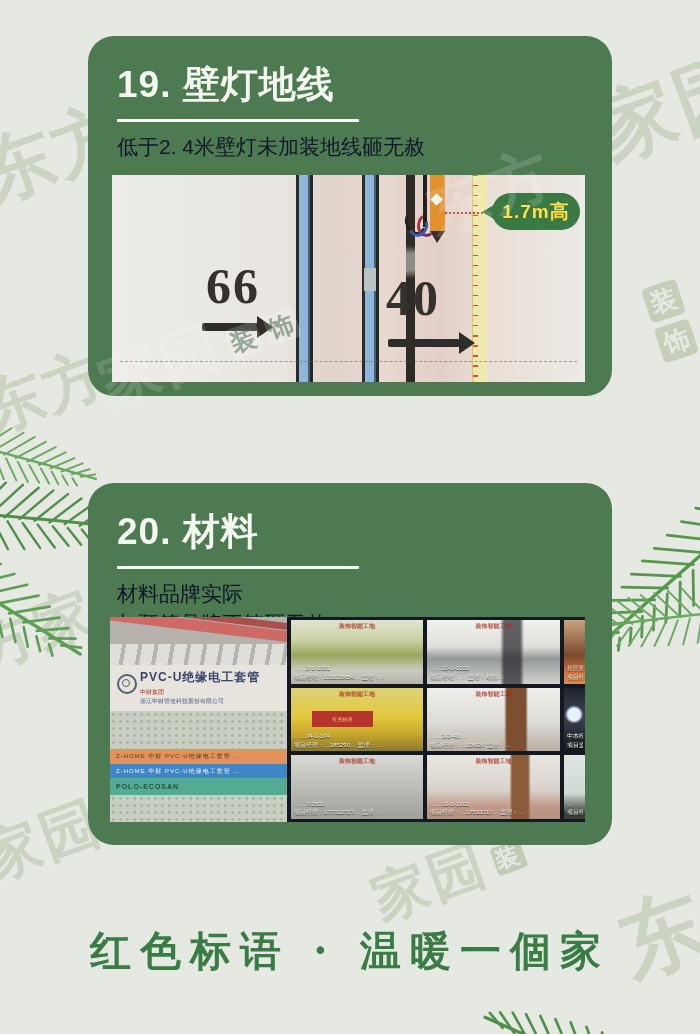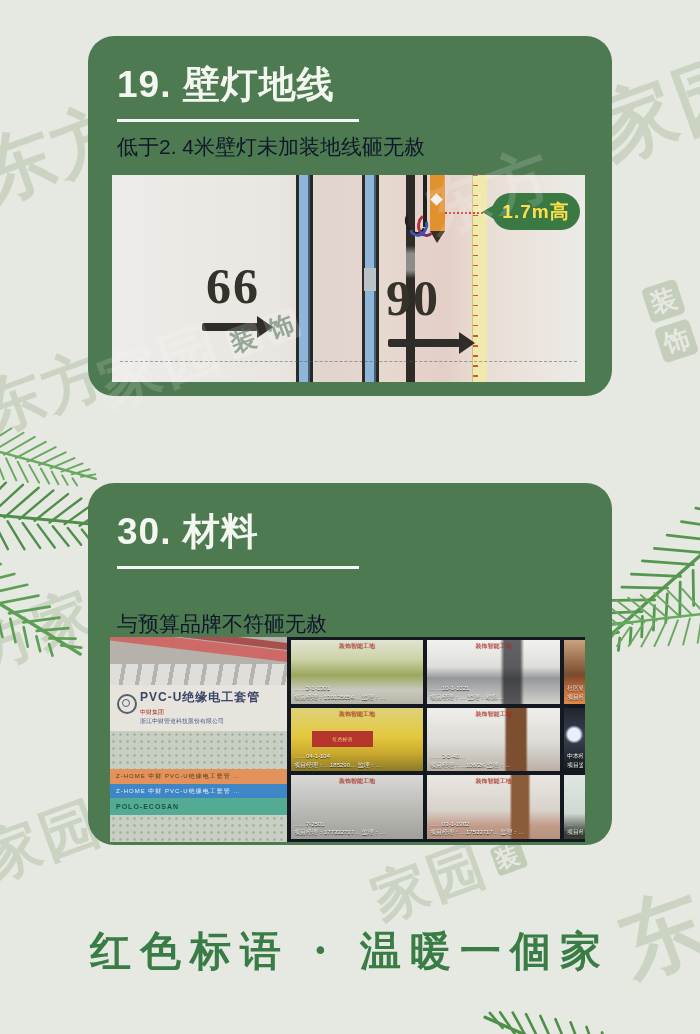--- a/index.html
+++ b/index.html
@@ -64,21 +64,21 @@
   .arr.a1{left:90px;top:148px;width:56px;}
   .arr.a2{left:276px;top:164px;width:72px;}
   .faintline{position:absolute;left:8px;right:8px;bottom:20px;border-top:1px dashed rgba(95,92,88,.55);}
   .leader{position:absolute;left:333px;top:37px;width:50px;border-top:2px dotted #d8403a;}
   .badge{position:absolute;left:380px;top:18px;width:88px;height:37px;background:#3b7944;border-radius:19px;
       color:#fde047;font-weight:bold;font-size:19px;display:flex;align-items:center;justify-content:center;letter-spacing:1px;}
   .badge:before{content:"";position:absolute;left:-10px;top:12px;border-top:7px solid transparent;
       border-bottom:7px solid transparent;border-right:12px solid #3b7944;}
 
   
-  .collage{position:absolute;left:22px;top:134px;width:475px;height:205px;background:#141821;display:flex;margin-top:20px;}
+  .collage{position:absolute;left:22px;top:134px;width:475px;height:205px;background:#141821;display:flex;}
   .pvcphoto{width:177px;height:205px;position:relative;display:flex;flex-direction:column;overflow:hidden;}
   .p-top{height:27px;background:#b6b1ab;position:relative;overflow:hidden;}
   .redpipe{position:absolute;left:-10px;top:4px;width:210px;height:11px;background:#cd6a66;transform:rotate(7deg);}
   .redpipe2{position:absolute;left:-10px;top:-4px;width:210px;height:7px;background:#a8504e;transform:rotate(7deg);}
   .p-bundle{height:21px;background:repeating-linear-gradient(100deg,#dfdedb 0 12px,#b5b5b0 12px 16px);}
   .p-label{height:46px;background:#e6e4dd;position:relative;padding:4px 4px 0 30px;box-sizing:border-box;}
   .p-logo{position:absolute;left:7px;top:9px;width:16px;height:16px;border:2px solid #55606e;border-radius:50%;}
   .p-logo:after{content:"";position:absolute;left:3px;top:3px;width:6px;height:6px;border:1px solid #55606e;border-radius:50%;}
   .p-name{font-size:12px;font-weight:bold;color:#3a4668;letter-spacing:1px;}
   .p-brand{font-size:6px;color:#b03028;margin-top:2px;}
@@ -167,36 +167,36 @@
       <div class="patch"></div>
       <div class="channel"></div>
       <div class="wire"></div>
       <div class="pencil"></div>
       <div class="pencil-dot"></div>
       <div class="curl c1"></div>
       <div class="curl c2"></div>
       <div class="curl c3"></div>
       <div class="tape"></div>
       <div class="stencil n66">66</div>
-      <div class="stencil n50">90</div>
+      <div class="stencil n50">40</div>
       <div class="arr a1"></div>
       <div class="arr a2"></div>
       <div class="faintline"></div>
       <div class="leader"></div>
       <div class="badge">1.7m高</div>
     </div>
   </section>
 
   <div class="wm on-card" style="left:96px;top:312px;font-size:60px;"><span>家园</span><span class="box">装</span><span class="box">饰</span></div>
   <div class="wm on-card" style="left:425px;top:150px;font-size:62px;"><span>东方</span></div>
 
   <section class="card card2">
-    <h2>30. 材料</h2>
+    <h2>20. 材料</h2>
     <div class="rule"></div>
-    <p class="sub"><br><span>与预算品牌不符砸无赦</span></p>
+    <p class="sub"><span>材料品牌实际</span><br><span>与预算品牌不符砸无赦</span></p>
 
     <div class="collage">
 
       <div class="pvcphoto">
         <div class="p-top">
           <div class="redpipe2"></div>
           <div class="redpipe"></div>
         </div>
         <div class="p-bundle"></div>
         <div class="p-label">

